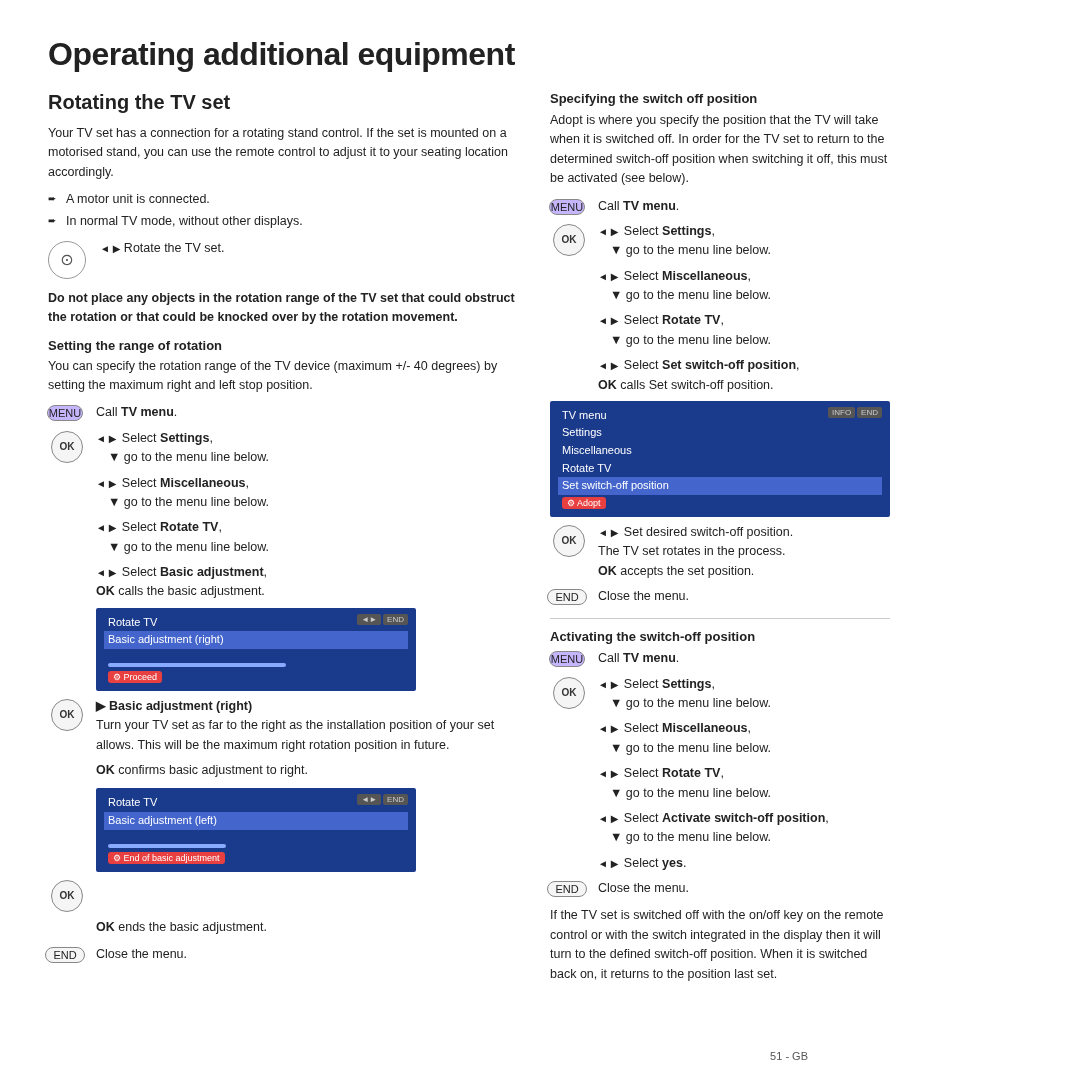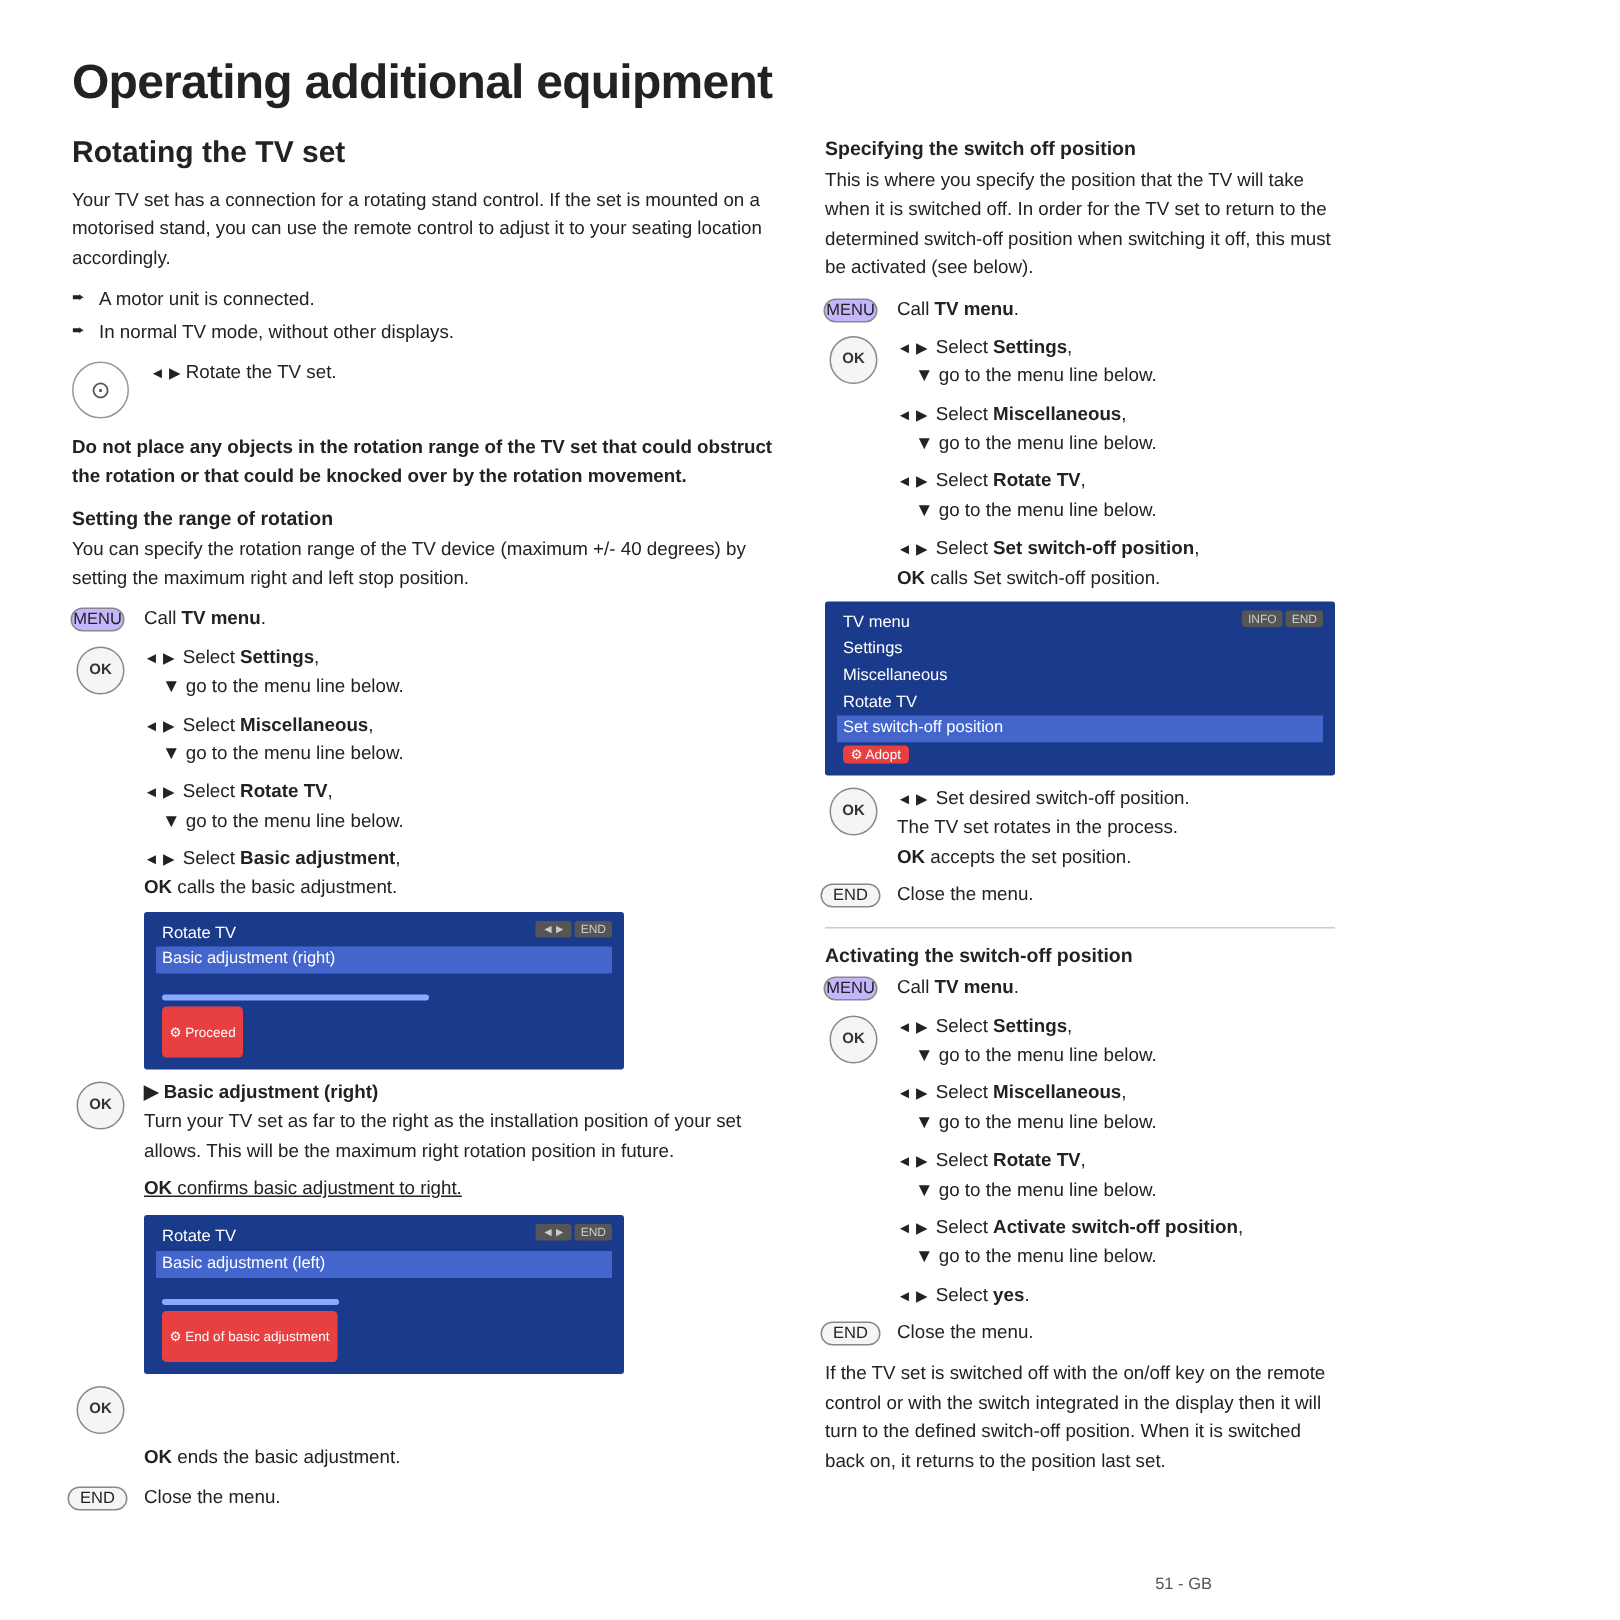--- a/index.html
+++ b/index.html
@@ -218,21 +218,21 @@
       background: #88aaff;
       border-radius: 2px;
       width: 60%;
       margin-bottom: 2px;
     }
     .tv-proceed-btn {
       background: #e84040;
       color: #fff;
       font-size: 9px;
       border-radius: 3px;
-      padding: 12px 5px;
+      padding: 1px 5px;
       display: inline-block;
     }
     .ok-circle {
       display: inline-flex;
       align-items: center;
       justify-content: center;
       border: 1.5px solid #888;
       border-radius: 50%;
       width: 32px;
       height: 32px;
@@ -350,21 +350,21 @@
 
       <div class="step-row">
         <div class="step-btn-wrap">
           <span class="ok-circle">OK</span>
         </div>
         <div class="step-text">
           <b>▶ Basic adjustment (right)</b><br>
           Turn your TV set as far to the right as the installation position of your set allows. This will be the maximum right rotation position in future.
         </div>
       </div>
-      <p style="margin-left:48px; font-size:12.5px;text-decoration:underline;"><b>OK</b> confirms basic adjustment to right.</p>
+      <p style="margin-left:48px; font-size:12.5px;"><b>OK</b> confirms basic adjustment to right.</p>
 
       <div class="tv-screen" style="position:relative; margin-top:6px;">
         <div class="tv-title-row">Rotate TV</div>
         <div class="tv-row highlighted">Basic adjustment (left)</div>
         <div class="tv-row" style="height:12px;"></div>
         <div class="tv-progress-wrap">
           <div class="tv-progress-bar" style="width:40%;"></div>
         </div>
         <div class="tv-bottom">
           <span class="tv-proceed-btn">⚙ End of basic adjustment</span>
@@ -385,21 +385,21 @@
       <div class="step-row" style="margin-top:4px;">
         <div class="step-btn-wrap">
           <span class="end-button">END</span>
         </div>
         <div class="step-text">Close the menu.</div>
       </div>
     </div>
 
     <div class="col-right">
       <div class="sub-section-title">Specifying the switch off position</div>
-      <p>This is where you specify the position that the TV will take when it is switched off. In order for the TV set to return to the determined switch-off position when switching it off, this must be activated (see below).</p>
+      <p>Adopt is where you specify the position that the TV will take when it is switched off. In order for the TV set to return to the determined switch-off position when switching it off, this must be activated (see below).</p>
 
       <div class="step-row">
         <div class="step-btn-wrap">
           <span class="menu-button">MENU</span>
         </div>
         <div class="step-text">
           Call <b>TV menu</b>.
         </div>
       </div>
 

